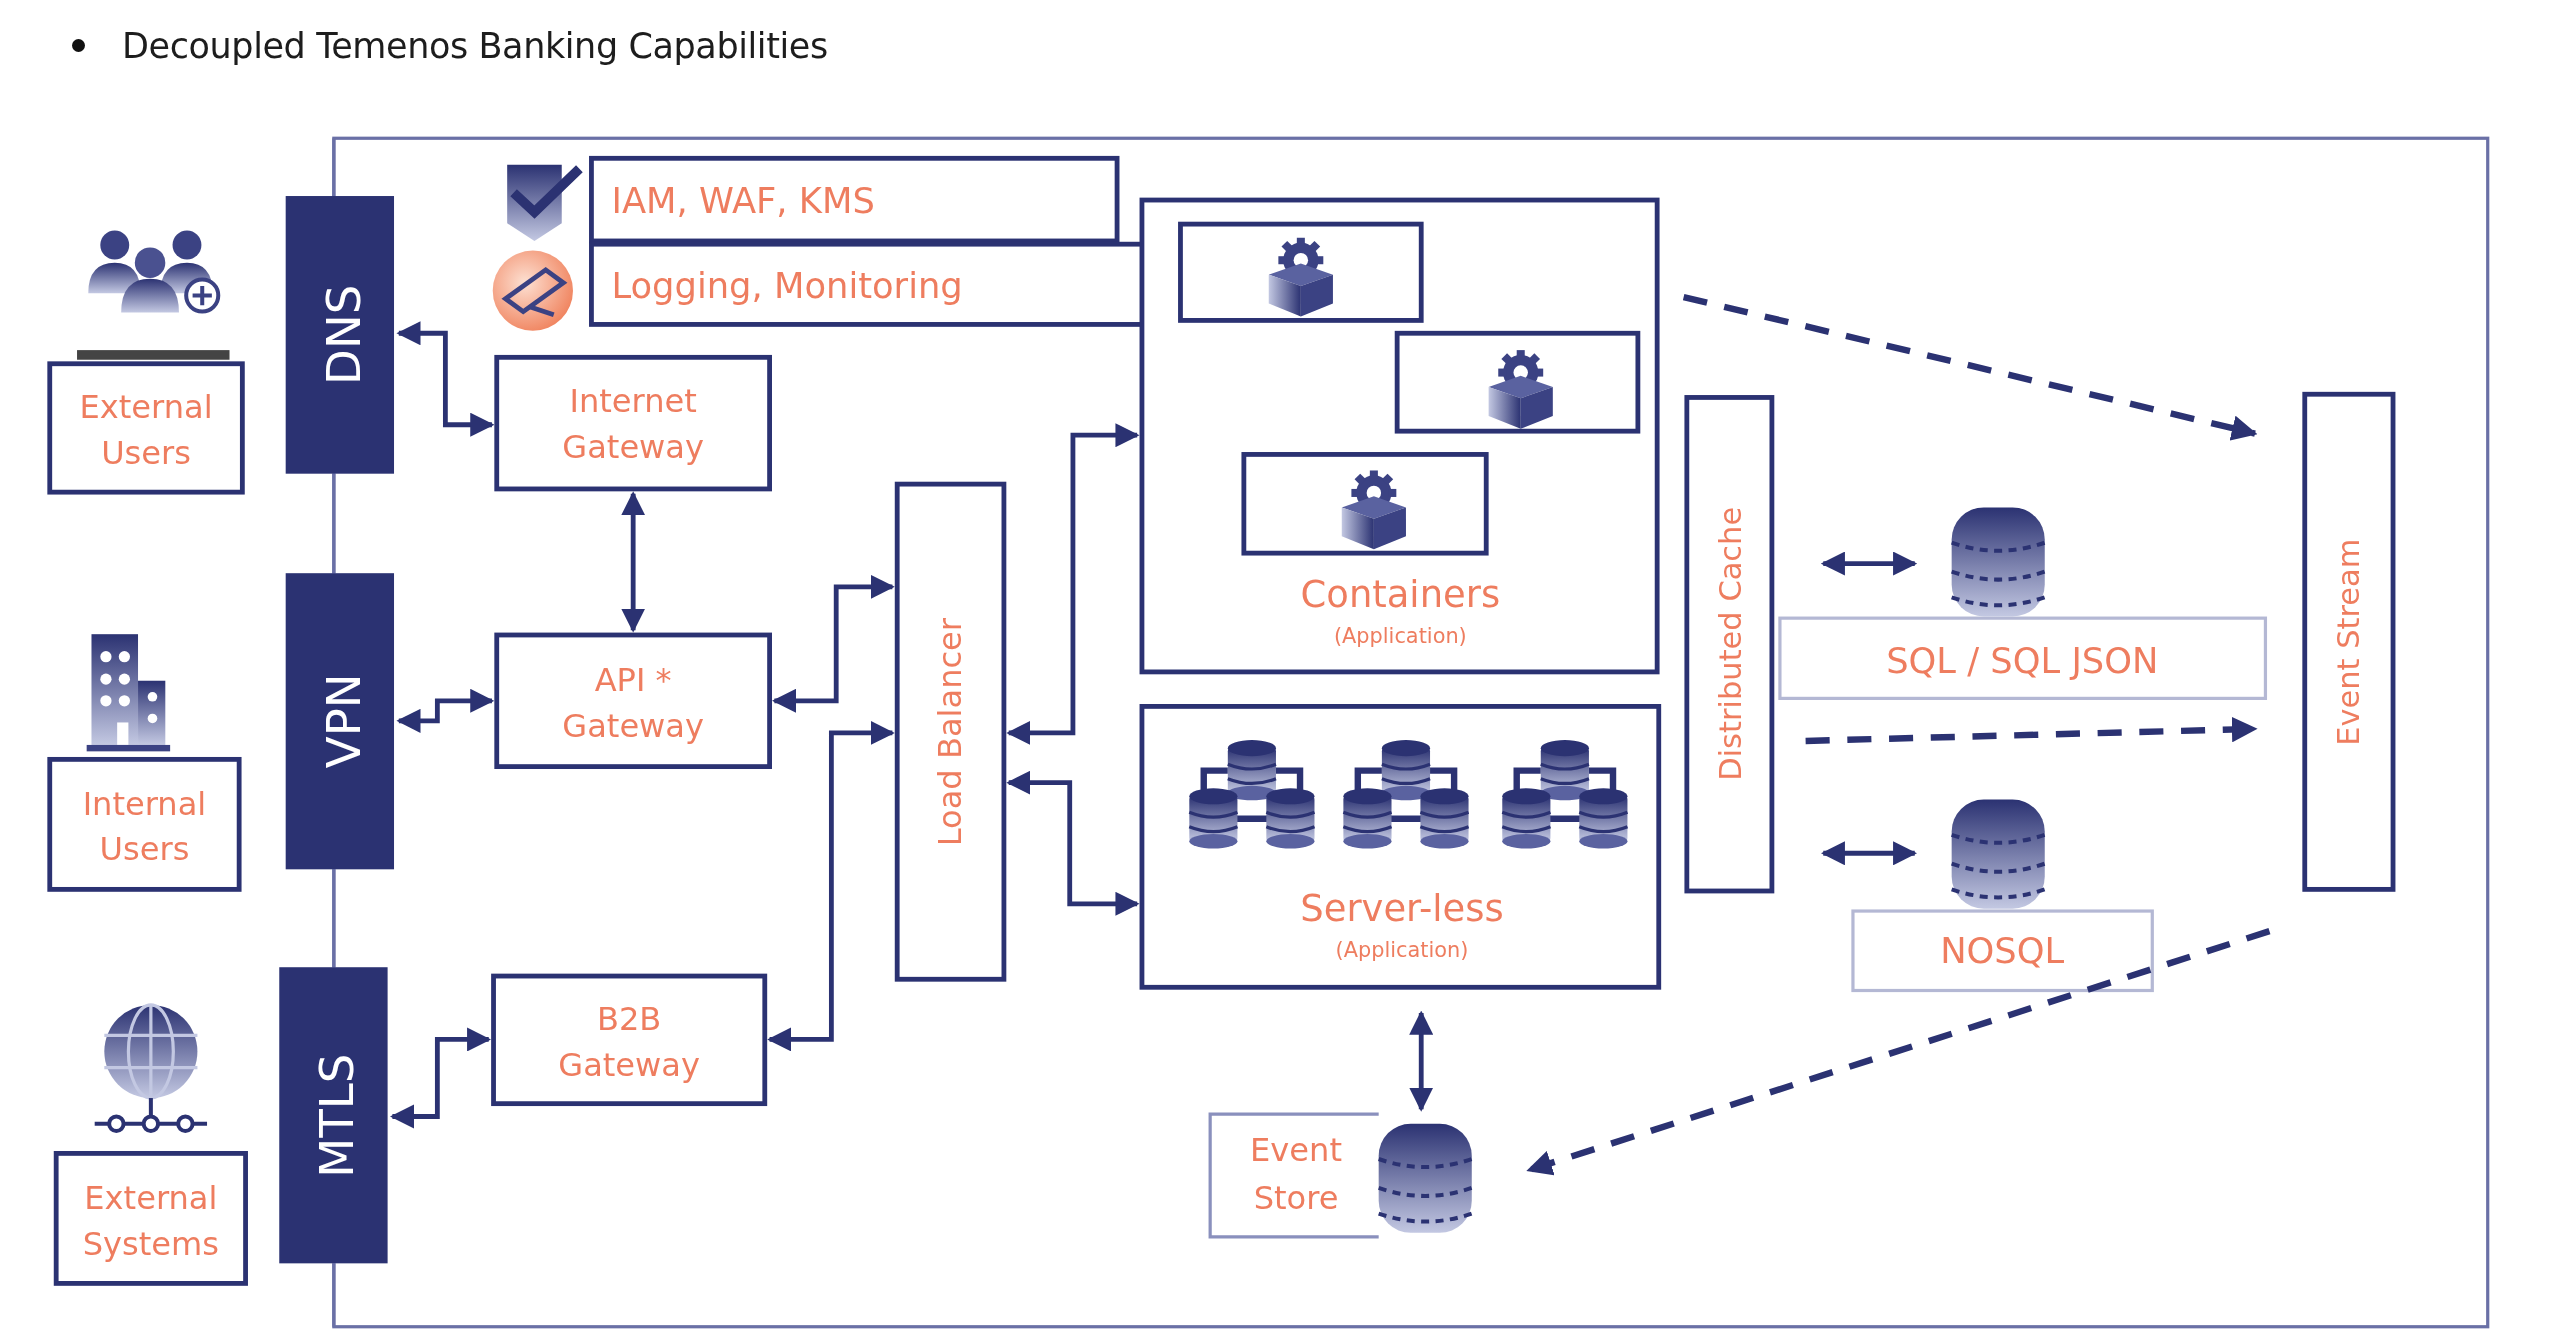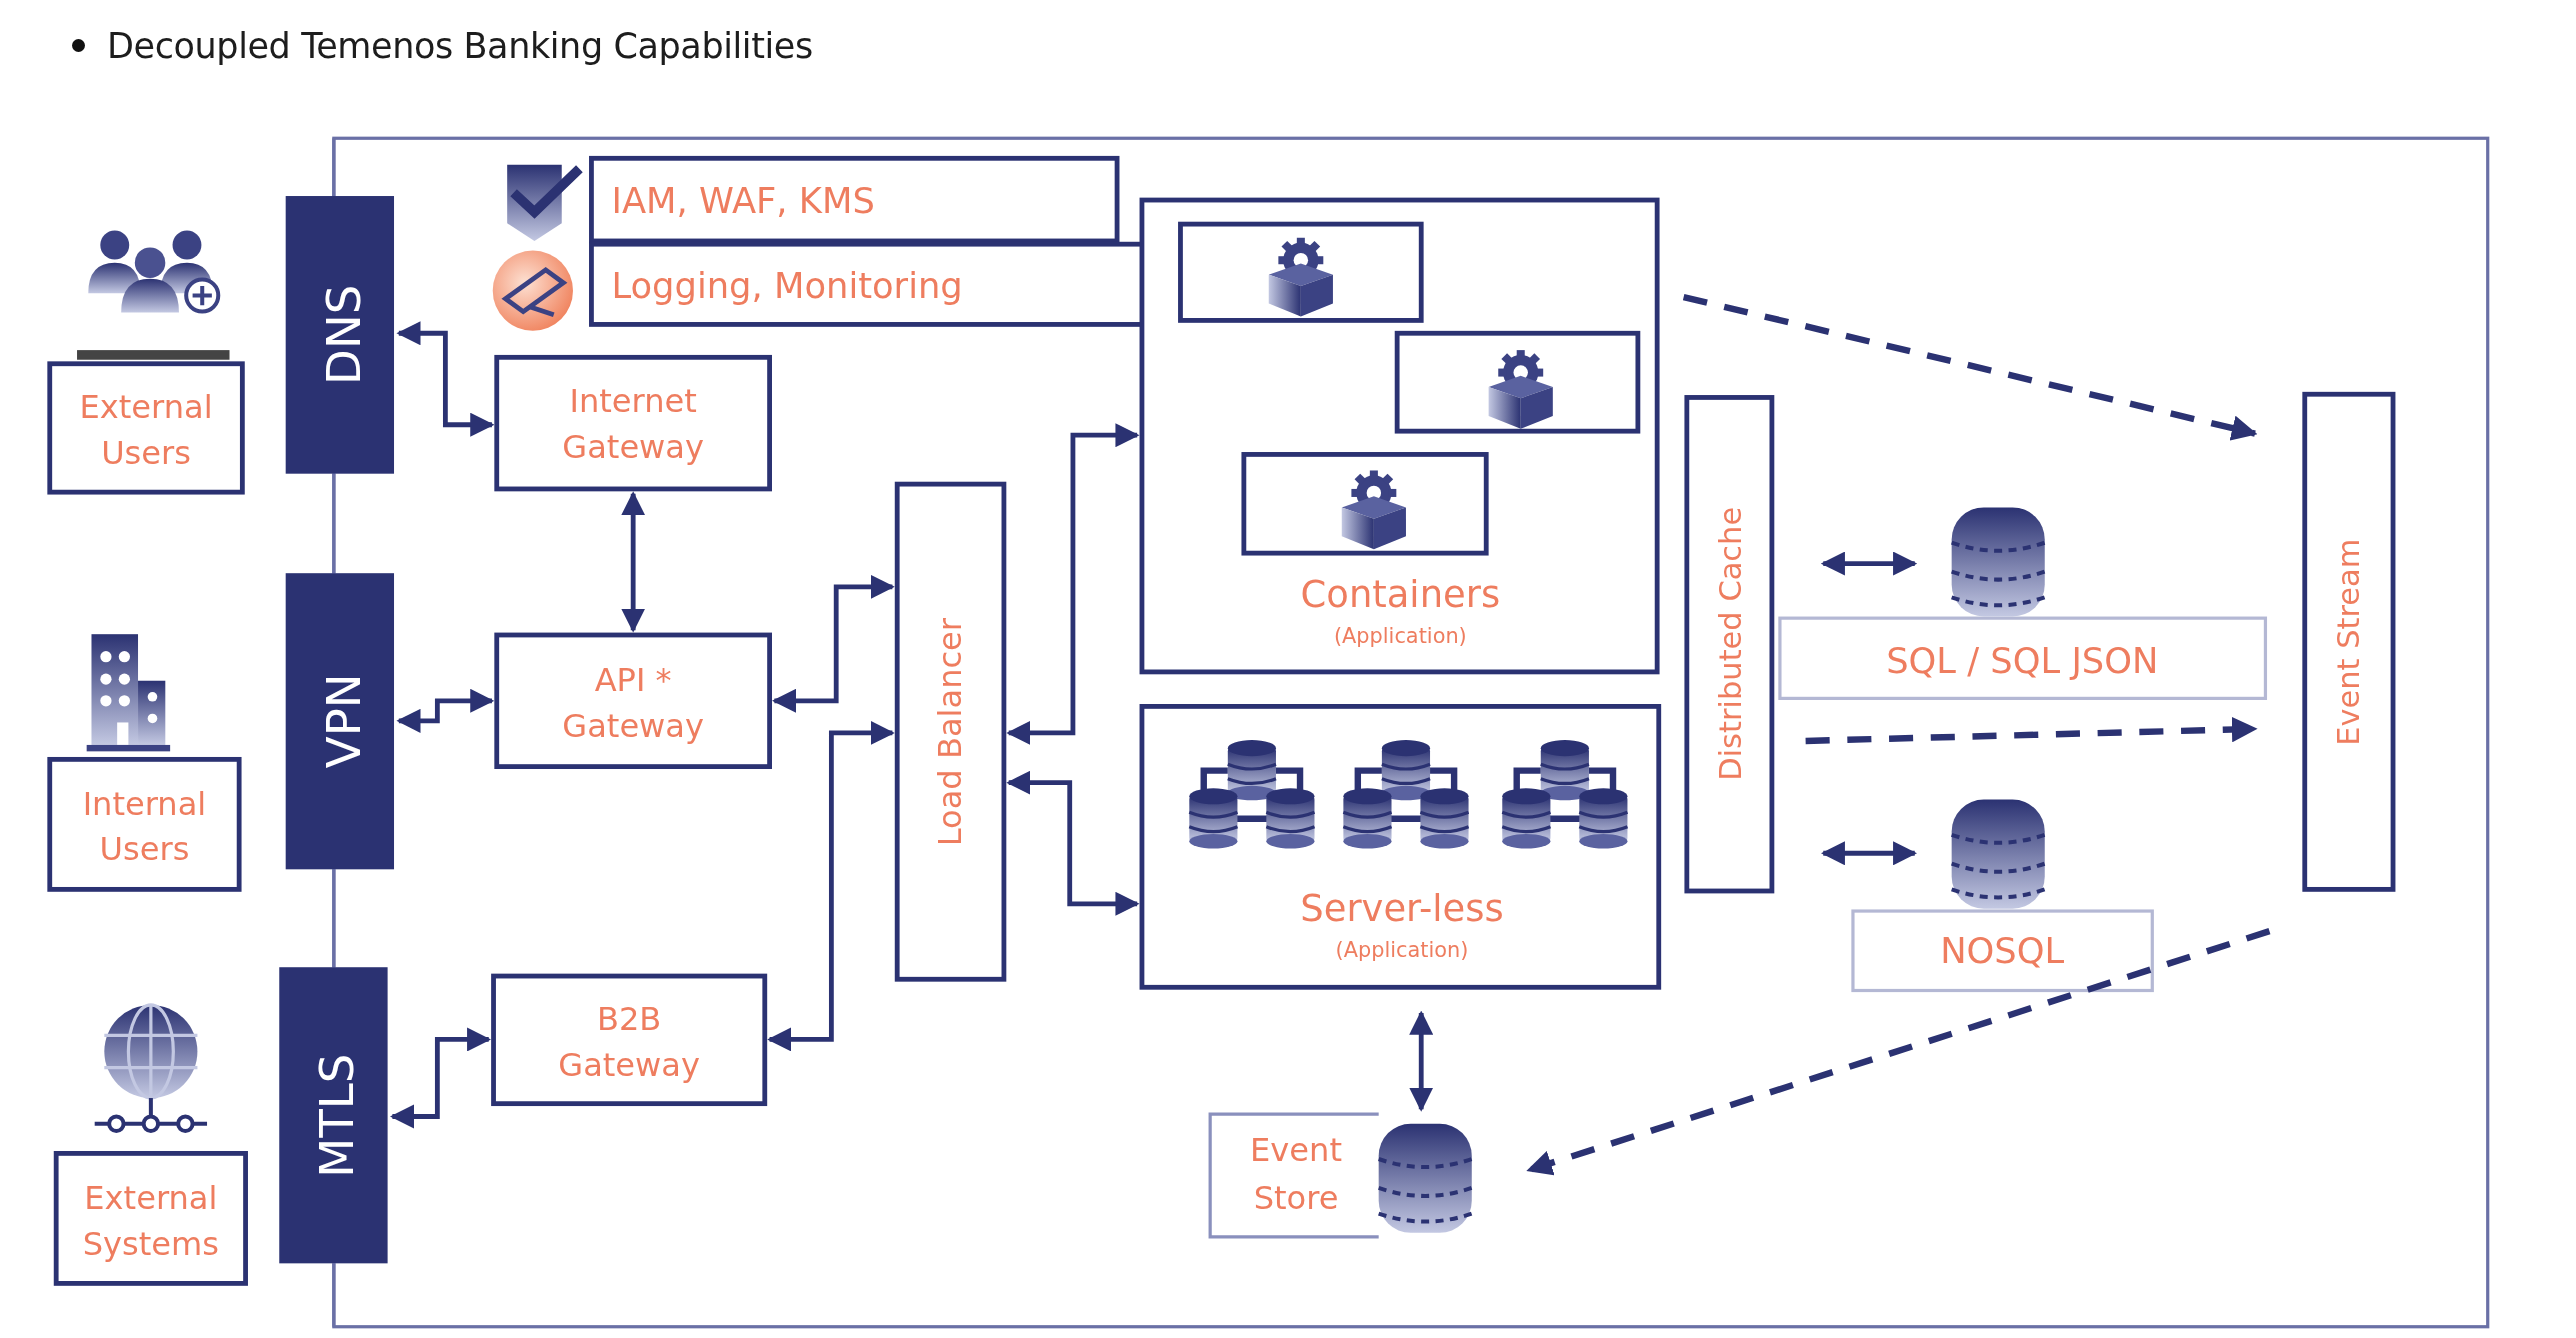--- a/index.html
+++ b/index.html
@@ -1,18 +1,18 @@
 <!DOCTYPE html>
 <html style="font-size:13px"><head>
 <meta charset="utf-8">
 <style>
   html, body { margin:0; padding:0; background:#ffffff; }
   body { width:2576px; height:1339px; overflow:hidden; position:relative; font-family:"DejaVu Sans", sans-serif; }
   #diagram { position:absolute; left:0; top:0; width:2576px; height:1339px; }
-  .heading { position:absolute; left:72px; top:17.7px; height:56px; display:flex; align-items:center; gap:22px;text-align:center; }
+  .heading { position:absolute; left:72px; top:17.7px; height:56px; display:flex; align-items:center; gap:37px;text-align:center; }
   .bullet { width:13px; height:13px; border-radius:50%; background:#111; }
   .heading-text { font-family:"DejaVu Sans", sans-serif; font-size:35px; color:#1d1d1d; letter-spacing:-0.4px; }
   svg text { font-family:"DejaVu Sans", sans-serif; }
   .lbl { fill:#ee7d5f; }
   .lbl-w { fill:#ffffff; }
 </style>
 </head>
 <body>
 
 <div class="heading">

